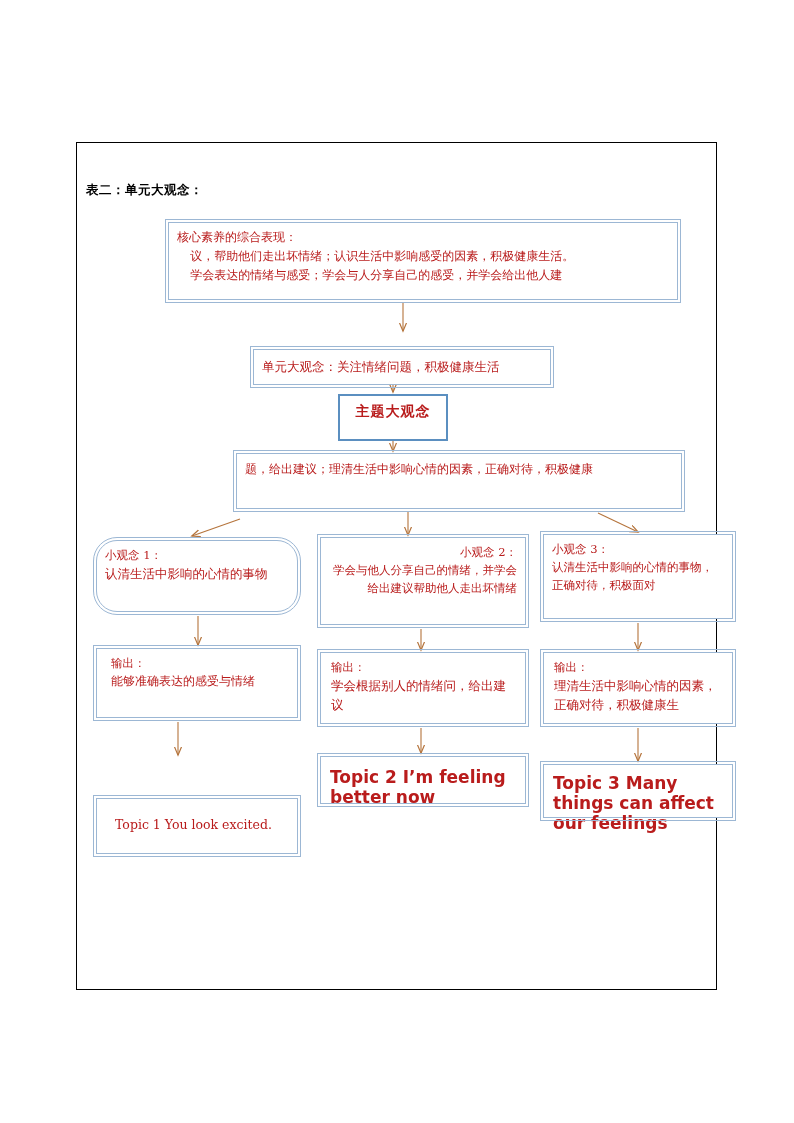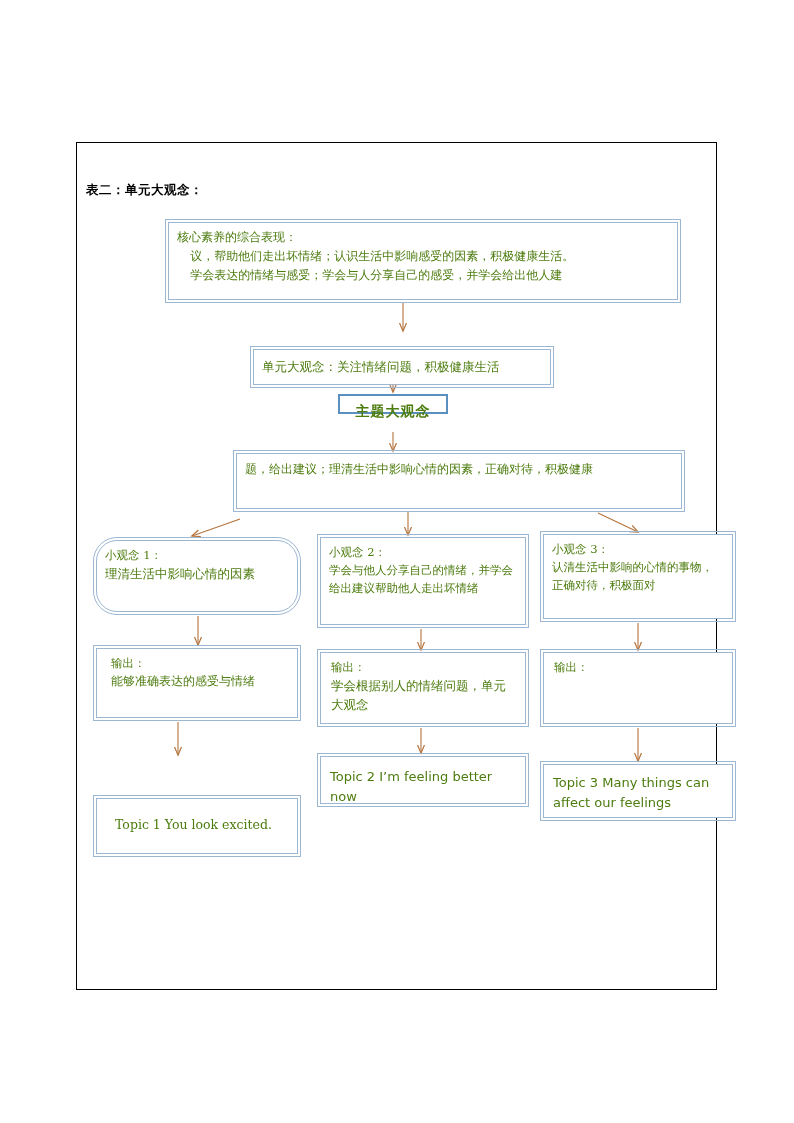--- a/index.html
+++ b/index.html
@@ -40,21 +40,21 @@
   }
 
   
   .box {
     position: absolute;
     box-sizing: border-box;
     background: #ffffff;
     border: 1px solid #9cb7d4;
     outline: 1px solid #9cb7d4;
     outline-offset: 2px;
-    color: #4d7c0f;
+    color: #b91c1c;
   }
   .box .inner {
     padding: 5px 8px 4px 8px;
   }
 
   
   .box.thick {
     border: 2.2px solid #5b8fc0;
     outline: none;
   }
@@ -75,40 +75,40 @@
     font-size: 12px;
     line-height: 19px;
   }
   .serif-en {
     font-family: "DejaVu Serif", "Liberation Serif", serif;
     font-size: 12.5px;
     line-height: 19px;
   }
   .sans-bold-en {
     font-family: "DejaVu Sans", "Liberation Sans", sans-serif;
-    font-size: 13px;
-    font-weight: normal;
+    font-size: 17px;
+    font-weight: bold;
     line-height: 20px;
   }
   .kai-bold {
     font-family: "DejaVu Serif", "Liberation Serif", serif;
     font-size: 14px;
     font-weight: bold;
     letter-spacing: 1px;
   }
   .indent2 { padding-left: 1.1em; }
 
   
   #box-core      { left:168px; top:222px; width:510px; height:78px; }
   #box-unit      { left:253px; top:333px; width:298px; height:36px;margin-top:16px; }
-  #box-theme     { left:338px; top:394px; width:110px; height:20px; }
+  #box-theme     { left:338px; top:394px; width:110px; height:47px; }
   #box-output-main { left:236px; top:453px; width:446px; height:56px; }
 
   #box-idea1 { left:96px;  top:540px; width:202px; height:72px;border-radius:21px; }
-  #box-idea2 { left:320px; top:537px; width:206px; height:88px; }
+  #box-idea2 { left:320px; top:537px; width:206px; height:88px;text-align:right; }
   #box-idea3 { left:543px; top:534px; width:190px; height:85px; }
 
   #box-out1 { left:96px;  top:648px; width:202px; height:70px; }
   #box-out2 { left:320px; top:652px; width:206px; height:72px; }
   #box-out3 { left:543px; top:652px; width:190px; height:72px; }
 
   #box-topic1 { left:96px;  top:798px; width:202px; height:56px; }
   #box-topic2 { left:320px; top:756px; width:206px; height:48px; }
   #box-topic3 { left:543px; top:764px; width:190px; height:54px; }
 
@@ -173,21 +173,21 @@
 
 <div class="box" id="box-output-main">
   <div class="inner hei-sm" style="padding-top:6px;">
     <div>题，给出建议；理清生活中影响心情的因素，正确对待，积极健康</div>
   </div>
 </div>
 
 <div class="box" id="box-idea1">
   <div class="inner">
     <div class="kai">小观念 1：</div>
-    <div class="hei">理清生活中影响心情的因素</div>
+    <div class="hei">认清生活中影响的心情的事物</div>
   </div>
 </div>
 
 <div class="box" id="box-out1">
   <div class="inner" style="padding-left:14px;">
     <div class="kai">输出：</div>
     <div class="kai" style="font-size:12px;">能够准确表达的感受与情绪</div>
   </div>
 </div>
 
@@ -198,36 +198,37 @@
 <div class="box" id="box-idea2">
   <div class="inner">
     <div class="kai">小观念 2：</div>
     <div class="kai">学会与他人分享自己的情绪，并学会给出建议帮助他人走出坏情绪</div>
   </div>
 </div>
 
 <div class="box" id="box-out2">
   <div class="inner" style="padding-left:10px;">
     <div class="kai">输出：</div>
-    <div class="hei">学会根据别人的情绪问题，单元大观念</div>
+    <div class="hei">学会根据别人的情绪问，给出建议</div>
   </div>
 </div>
 
 <div class="box" id="box-topic2">
   <div class="inner sans-bold-en" style="padding-top:10px; padding-left:9px;">Topic 2 I’m feeling better now</div>
 </div>
 
 <div class="box" id="box-idea3">
   <div class="inner">
     <div class="kai">小观念 3：</div>
     <div class="kai">认清生活中影响的心情的事物，正确对待，积极面对</div>
   </div>
 </div>
 
 <div class="box" id="box-out3">
   <div class="inner" style="padding-left:10px;">
     <div class="kai">输出：</div>
+    <div class="hei">理清生活中影响心情的因素，正确对待，积极健康生</div>
   </div>
 </div>
 
 <div class="box" id="box-topic3">
   <div class="inner sans-bold-en" style="padding-top:8px; padding-left:9px;">Topic 3 Many things can affect our feelings</div>
 </div>
 
 </body></html>

